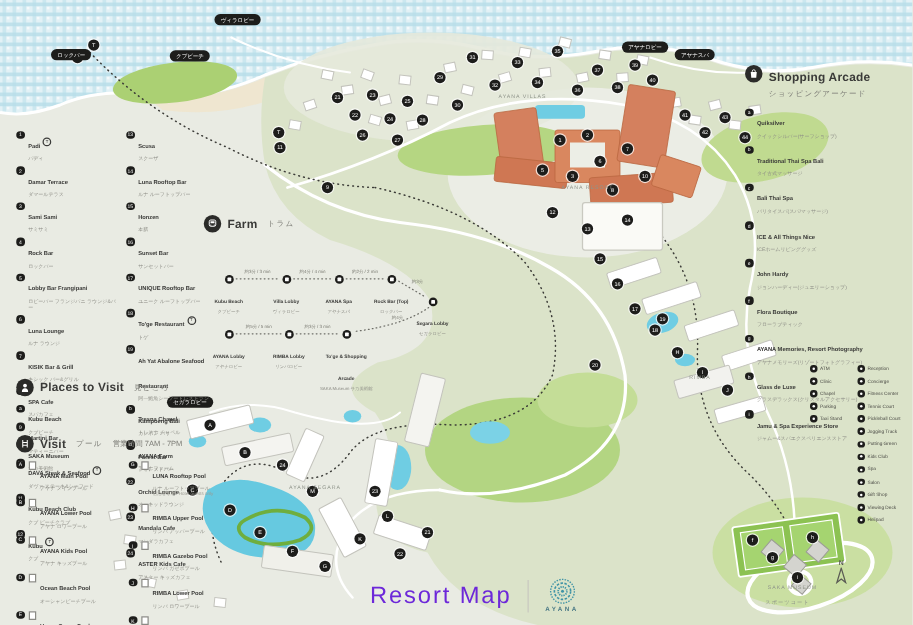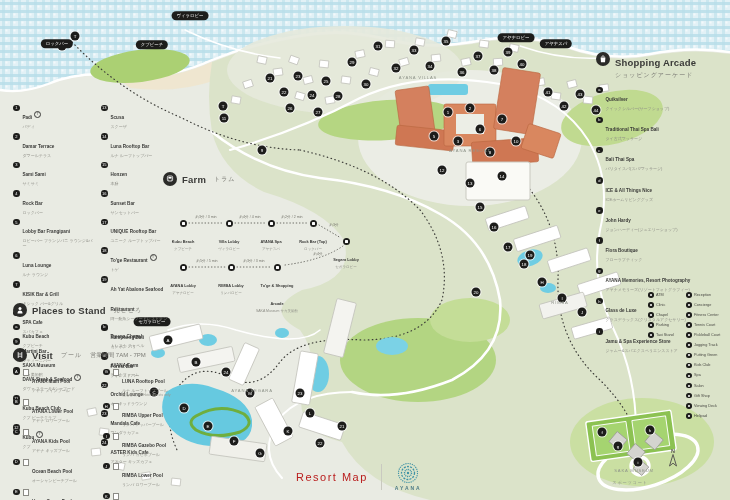--- a/index.html
+++ b/index.html
@@ -36,21 +36,21 @@
   #tram-diagram{position:relative;width:205px;height:92px;margin-top:2px;}
   .stop{position:absolute;width:44px;transform:translate(-50%,0);text-align:center;}
   .stop-dot{width:7px;height:7px;border-radius:50%;background:#1d1d1b;margin:0 auto 2px;
             display:flex;align-items:center;justify-content:center;}
   .stop-dot span{width:3px;height:2.4px;background:#fff;border-radius:.5px;display:block;}
   .stop-name{font-size:3.9px;font-weight:bold;color:#3a3a38;line-height:1.2;}
   .stop-jp{font-size:3.5px;color:#8d8d86;line-height:1.2;display:block;}
   .ttime{position:absolute;font-size:3.6px;color:#77776f;transform:translate(-50%,-50%);white-space:nowrap;}
   
   #footer{position:absolute;left:296px;top:462px;display:flex;align-items:center;gap:13px;}
-  #footer .rm{font-size:11px;color:#b91c1c;letter-spacing:1.5px;}
+  #footer .rm{font-size:19px;color:#6d28d9;letter-spacing:1.5px;}
   #footer .div{width:1px;height:26px;background:#c9c9c0;}
   #logo{display:flex;flex-direction:column;align-items:center;gap:1px;}
   #logo .brand{font-size:5px;letter-spacing:2px;color:#4c7a86;font-weight:bold;}
   #compass{position:absolute;left:664px;top:448px;width:18px;text-align:center;color:#5a5a54;}
   #compass .n{font-size:5.5px;font-weight:bold;}
   .facility{display:flex;align-items:center;gap:2.5px;margin-bottom:4.6px;}
   .fac-ico{width:5.5px;height:5.5px;border-radius:50%;background:#1d1d1b;flex:0 0 auto;
            display:flex;align-items:center;justify-content:center;}
   .fac-ico i{width:2px;height:2px;background:#fff;border-radius:50%;display:block;}
   .fac-name{font-size:3.8px;color:#4a4a45;line-height:1.1;}
@@ -533,21 +533,21 @@
   </div>
 
   <div class="panel" style="left:13px;top:303px;width:168px;">
     <div class="sec-head">
       <span class="sec-ico">
         <svg width="8" height="8" viewBox="0 0 8 8">
             <circle cx="4" cy="2.4" r="1.5" fill="#fff"></circle>
             <path d="M1.5,7.5 Q1.5,4.6 4,4.6 Q6.5,4.6 6.5,7.5 Z" fill="#fff"></path>
           </svg>
       </span>
-      <span class="sec-title">Places to Stand</span>
+      <span class="sec-title">Places to Visit</span>
       <span class="sec-jp">見どころ</span>
     </div>
     <div style="display:grid;grid-template-columns:80px 80px;column-gap:8px;">
 
     <div class="li">
           <span class="badge-n">a</span>
           <span class="li-txt"><span class="li-name">Kubu Beach</span><span class="li-jp">クブビーチ</span></span>
         </div>
         <div class="li">
           <span class="badge-n">b</span>

